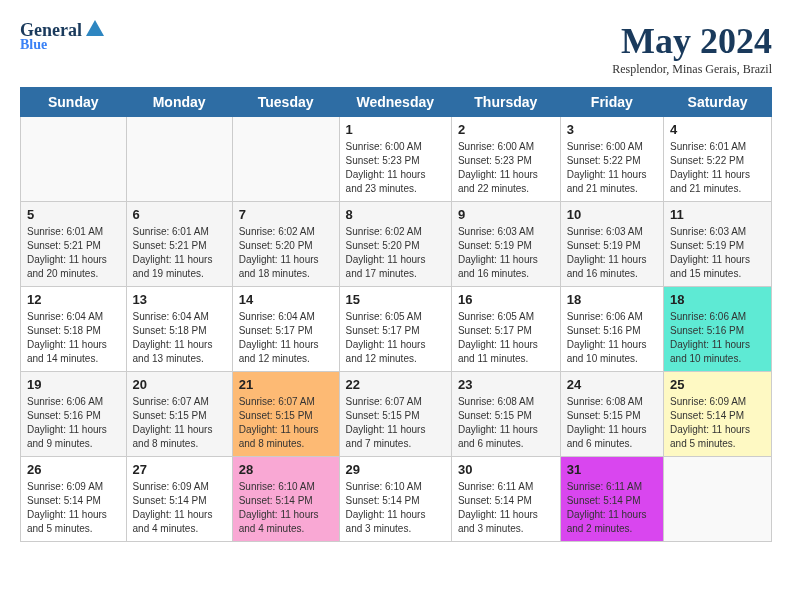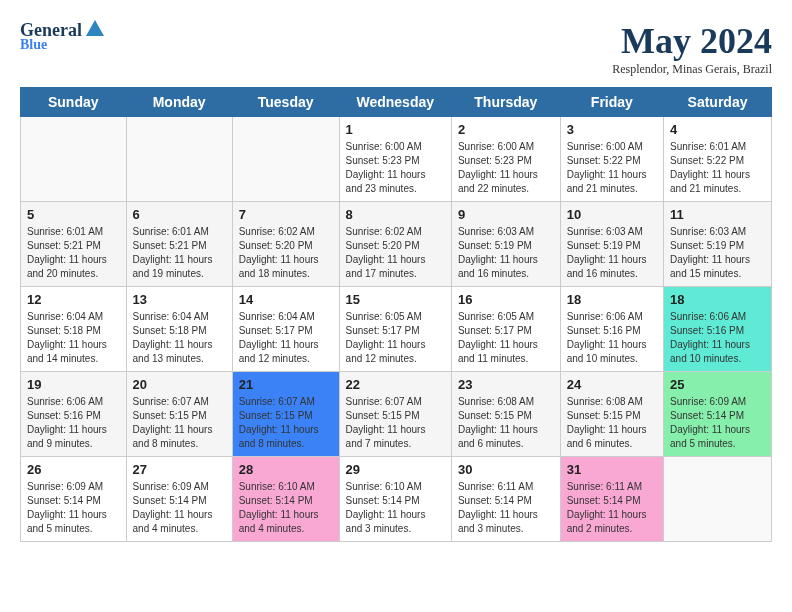--- a/index.html
+++ b/index.html
@@ -257,21 +257,21 @@
 Daylight: 11 hours
 and 9 minutes.</div>
         </td>
         <td style="background: rgb(245, 245, 245);">
           <span class="day-number">20</span>
           <div class="day-info" style="white-space: pre-line;">Sunrise: 6:07 AM
 Sunset: 5:15 PM
 Daylight: 11 hours
 and 8 minutes.</div>
         </td>
-        <td style="background: #3b82f6;">
+        <td style="background: #fdba74;">
           <span class="day-number">21</span>
           <div class="day-info" style="white-space: pre-line;">Sunrise: 6:07 AM
 Sunset: 5:15 PM
 Daylight: 11 hours
 and 8 minutes.</div>
         </td>
         <td style="background: rgb(245, 245, 245);">
           <span class="day-number">22</span>
           <div class="day-info" style="white-space: pre-line;">Sunrise: 6:07 AM
 Sunset: 5:15 PM
@@ -285,21 +285,21 @@
 Daylight: 11 hours
 and 6 minutes.</div>
         </td>
         <td style="background: rgb(245, 245, 245);">
           <span class="day-number">24</span>
           <div class="day-info" style="white-space: pre-line;">Sunrise: 6:08 AM
 Sunset: 5:15 PM
 Daylight: 11 hours
 and 6 minutes.</div>
         </td>
-        <td style="background: #86efac;">
+        <td style="background: #fef9c3;">
           <span class="day-number">25</span>
           <div class="day-info" style="white-space: pre-line;">Sunrise: 6:09 AM
 Sunset: 5:14 PM
 Daylight: 11 hours
 and 5 minutes.</div>
         </td>
       </tr>
       <tr>
         <td style="background: rgb(255, 255, 255);">
           <span class="day-number">26</span>
@@ -329,21 +329,21 @@
 Daylight: 11 hours
 and 3 minutes.</div>
         </td>
         <td style="background: rgb(255, 255, 255);">
           <span class="day-number">30</span>
           <div class="day-info" style="white-space: pre-line;">Sunrise: 6:11 AM
 Sunset: 5:14 PM
 Daylight: 11 hours
 and 3 minutes.</div>
         </td>
-        <td style="background: #f9a8d4;">
+        <td style="background: #d946ef;">
           <span class="day-number">31</span>
           <div class="day-info" style="white-space: pre-line;">Sunrise: 6:11 AM
 Sunset: 5:14 PM
 Daylight: 11 hours
 and 2 minutes.</div>
         </td>
         <td class="empty-cell"></td>
       </tr>
     </tbody>
 </table>

